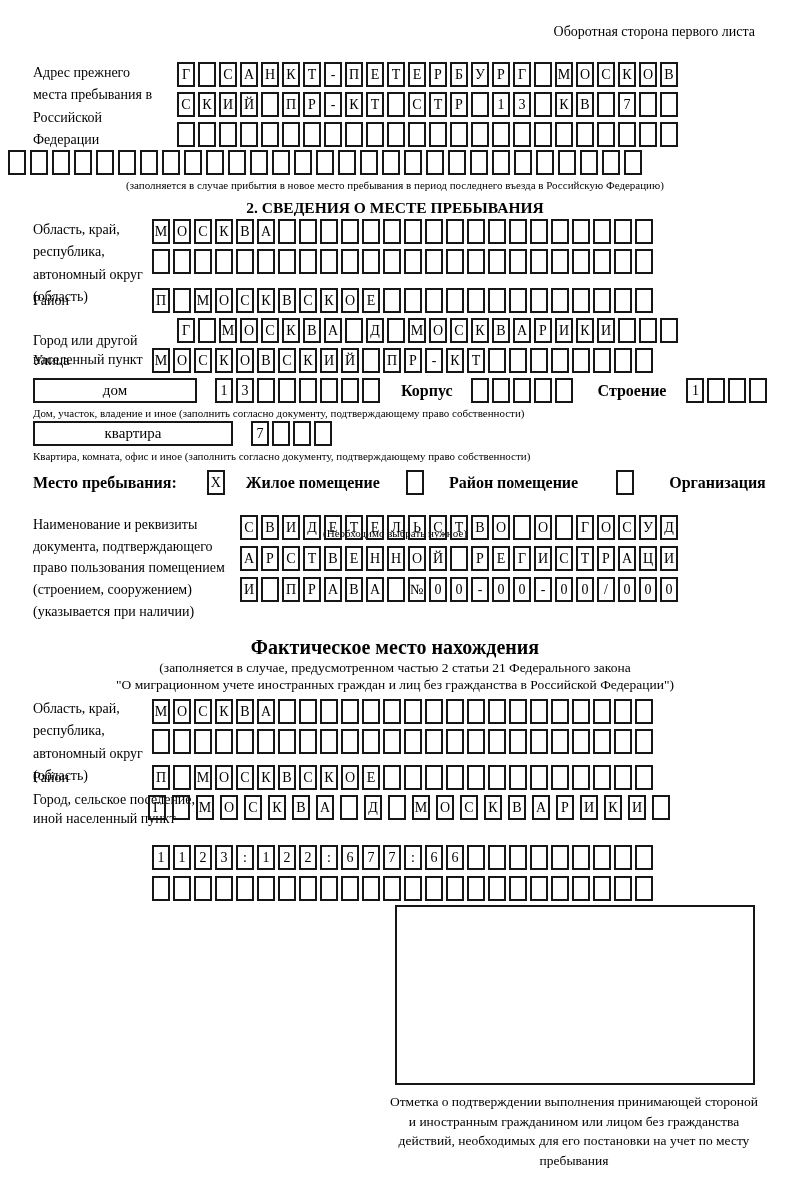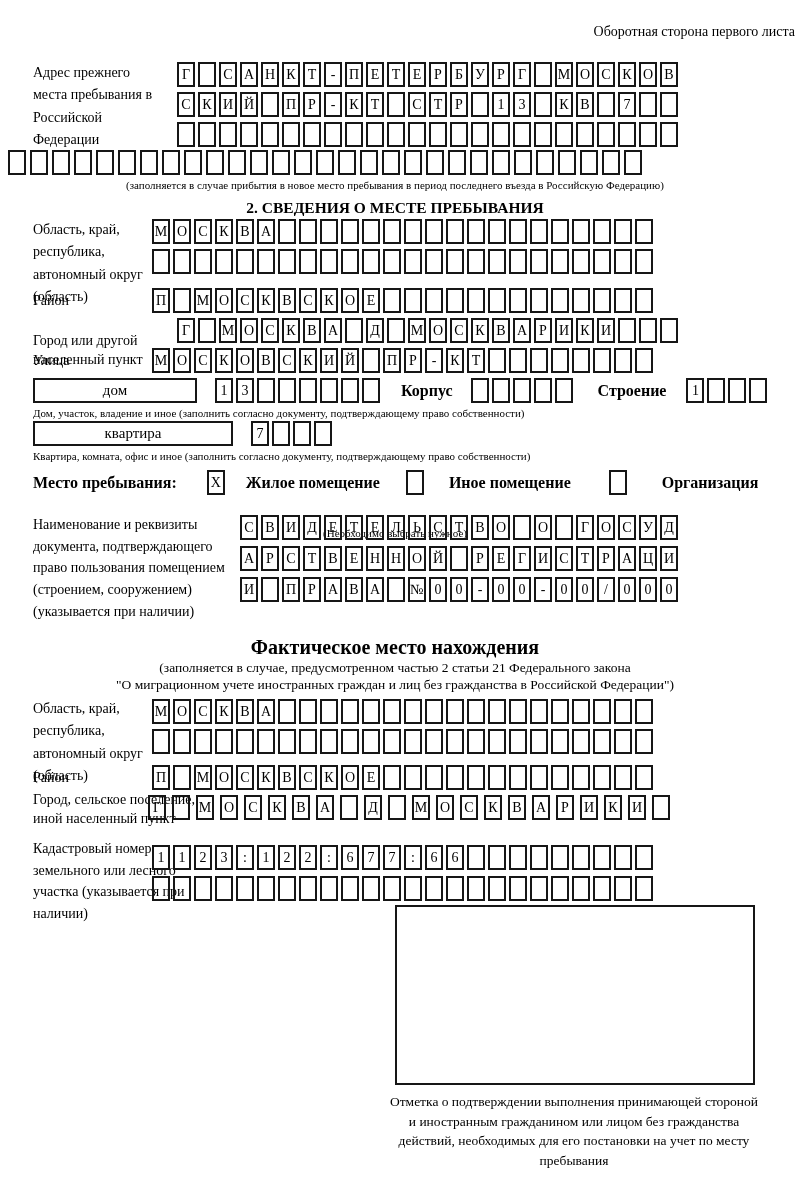--- a/index.html
+++ b/index.html
@@ -38,21 +38,21 @@
   .inline-label { font-size: 16px; line-height: 25px; white-space: nowrap; font-weight: bold; }
   .hrow { display: flex; align-items: flex-start; gap: 12px; }
   .stamp-rect { border: 2px solid #161616; background: #fff; }
   .note { font-size: 13.5px; }
 </style>
 </head>
 <body>
 
 <div class="page">
 
-  <div class="abs" style="top:24px; left:0; width:755px; text-align:right; font-size:14px;margin-left:40px;">Оборотная сторона первого листа</div>
+  <div class="abs" style="top:24px; left:0; width:755px; text-align:right; font-size:14px;">Оборотная сторона первого листа</div>
 
   <div class="abs label" style="top:62px; left:33px; width:132px;">Адрес прежнего места пребывания в Российской Федерации</div>
   <div class="abs rowstack" style="top:62px; left:177px;">
     <div class="boxrow">
         <span class="box">Г</span>
         <span class="box"></span>
         <span class="box">С</span>
         <span class="box">А</span>
         <span class="box">Н</span>
         <span class="box">К</span>
@@ -346,21 +346,21 @@
 
   <div class="abs hrow" style="top:470px; left:33px;">
     <div class="inline-label">Место пребывания:</div>
     <div class="boxrow" style="margin-left:18px;">
         <span class="box">X</span>
       </div>
     <div class="inline-label" style="margin-left:6px;">Жилое помещение</div>
     <div class="boxrow" style="margin-left:14px;">
         <span class="box"></span>
       </div>
-    <div class="inline-label" style="margin-left:10px;">Иное помещение</div>
+    <div class="inline-label" style="margin-left:10px;">Район помещение</div>
     <div class="boxrow" style="margin-left:26px;">
         <span class="box"></span>
       </div>
     <div class="inline-label" style="margin-left:20px;">Организация</div>
   </div>
   <div class="abs caption center" style="top:499px; left:0; width:790px;margin-top:28px;">(Необходимо выбрать нужное)</div>
 
   <div class="abs label" style="top:514px; left:33px; width:206px; line-height:1.55;">Наименование и реквизиты документа, подтверждающего право пользования помещением (строением, сооружением) (указывается при наличии)</div>
   <div class="abs rowstack" style="top:515px; left:240px; gap:6px;">
     <div class="boxrow">
@@ -541,21 +541,20 @@
       <span class="box">К</span>
       <span class="box">В</span>
       <span class="box">А</span>
       <span class="box">Р</span>
       <span class="box">И</span>
       <span class="box">К</span>
       <span class="box">И</span>
       <span class="box"></span>
     </div>
 
-  <div class="abs label" style="top:838px; left:33px; width:152px; line-height:1.55;">Кадастровый номер земельного или лесного участка (указывается при наличии)</div>
   <div class="abs rowstack" style="top:845px; left:152px; gap:6px;">
     <div class="boxrow">
         <span class="box">1</span>
         <span class="box">1</span>
         <span class="box">2</span>
         <span class="box">3</span>
         <span class="box">:</span>
         <span class="box">1</span>
         <span class="box">2</span>
         <span class="box">2</span>

